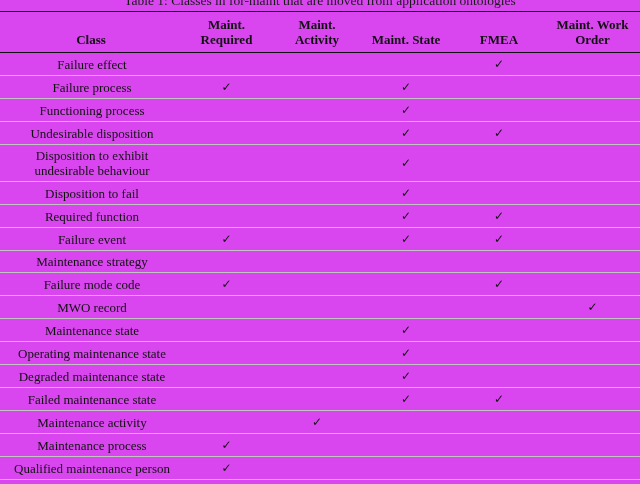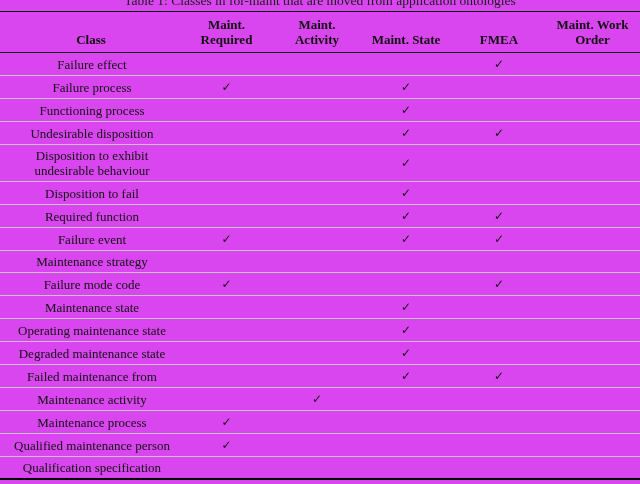--- a/index.html
+++ b/index.html
@@ -185,20 +185,28 @@
         </tr>
         <tr>
           <td class="class-cell">Failure mode code</td>
           <td class="check-cell"><span>✓</span></td>
           <td class="check-cell"></td>
           <td class="check-cell"></td>
           <td class="check-cell"><span>✓</span></td>
           <td class="check-cell"></td>
         </tr>
         <tr>
+          <td class="class-cell">MWO record</td>
+          <td class="check-cell"></td>
+          <td class="check-cell"></td>
+          <td class="check-cell"></td>
+          <td class="check-cell"></td>
+          <td class="check-cell"><span>✓</span></td>
+        </tr>
+        <tr>
           <td class="class-cell">Maintenance state</td>
           <td class="check-cell"></td>
           <td class="check-cell"></td>
           <td class="check-cell"><span>✓</span></td>
           <td class="check-cell"></td>
           <td class="check-cell"></td>
         </tr>
         <tr>
           <td class="class-cell">Operating maintenance state</td>
           <td class="check-cell"></td>
@@ -209,21 +217,21 @@
         </tr>
         <tr>
           <td class="class-cell">Degraded maintenance state</td>
           <td class="check-cell"></td>
           <td class="check-cell"></td>
           <td class="check-cell"><span>✓</span></td>
           <td class="check-cell"></td>
           <td class="check-cell"></td>
         </tr>
         <tr>
-          <td class="class-cell">Failed maintenance from</td>
+          <td class="class-cell">Failed maintenance state</td>
           <td class="check-cell"></td>
           <td class="check-cell"></td>
           <td class="check-cell"><span>✓</span></td>
           <td class="check-cell"><span>✓</span></td>
           <td class="check-cell"></td>
         </tr>
         <tr>
           <td class="class-cell">Maintenance activity</td>
           <td class="check-cell"></td>
           <td class="check-cell"><span>✓</span></td>

